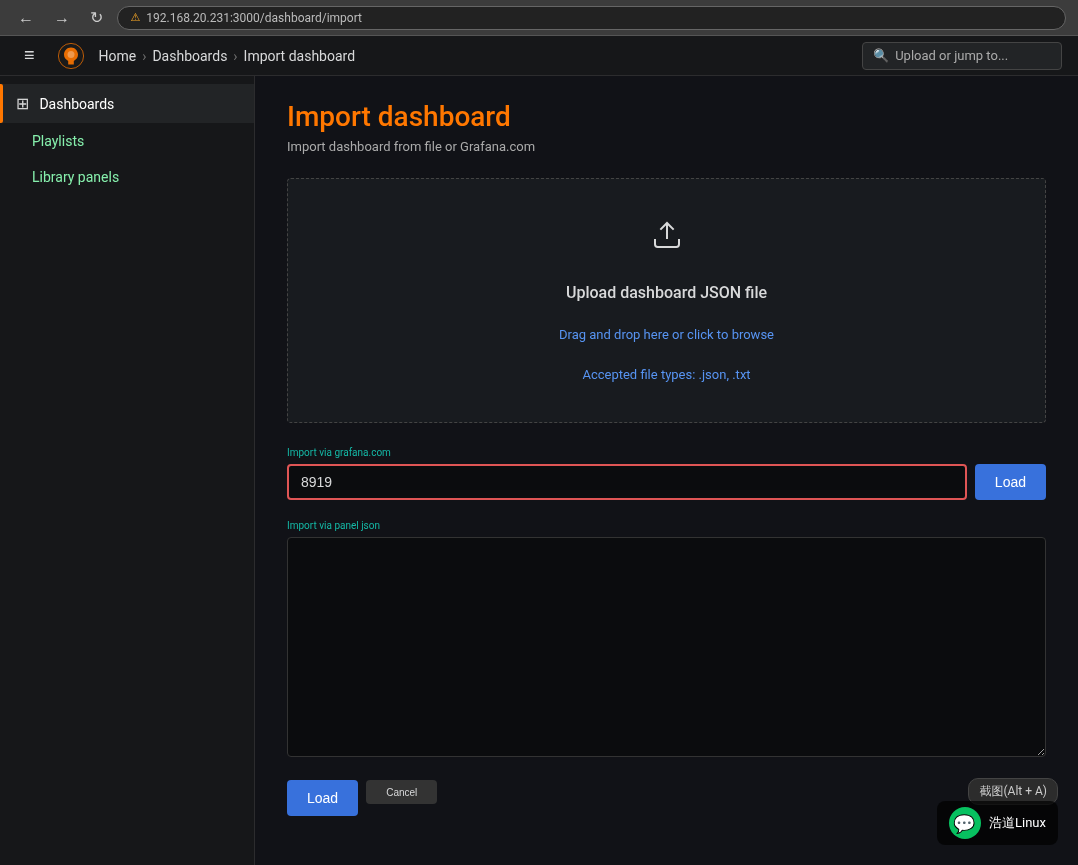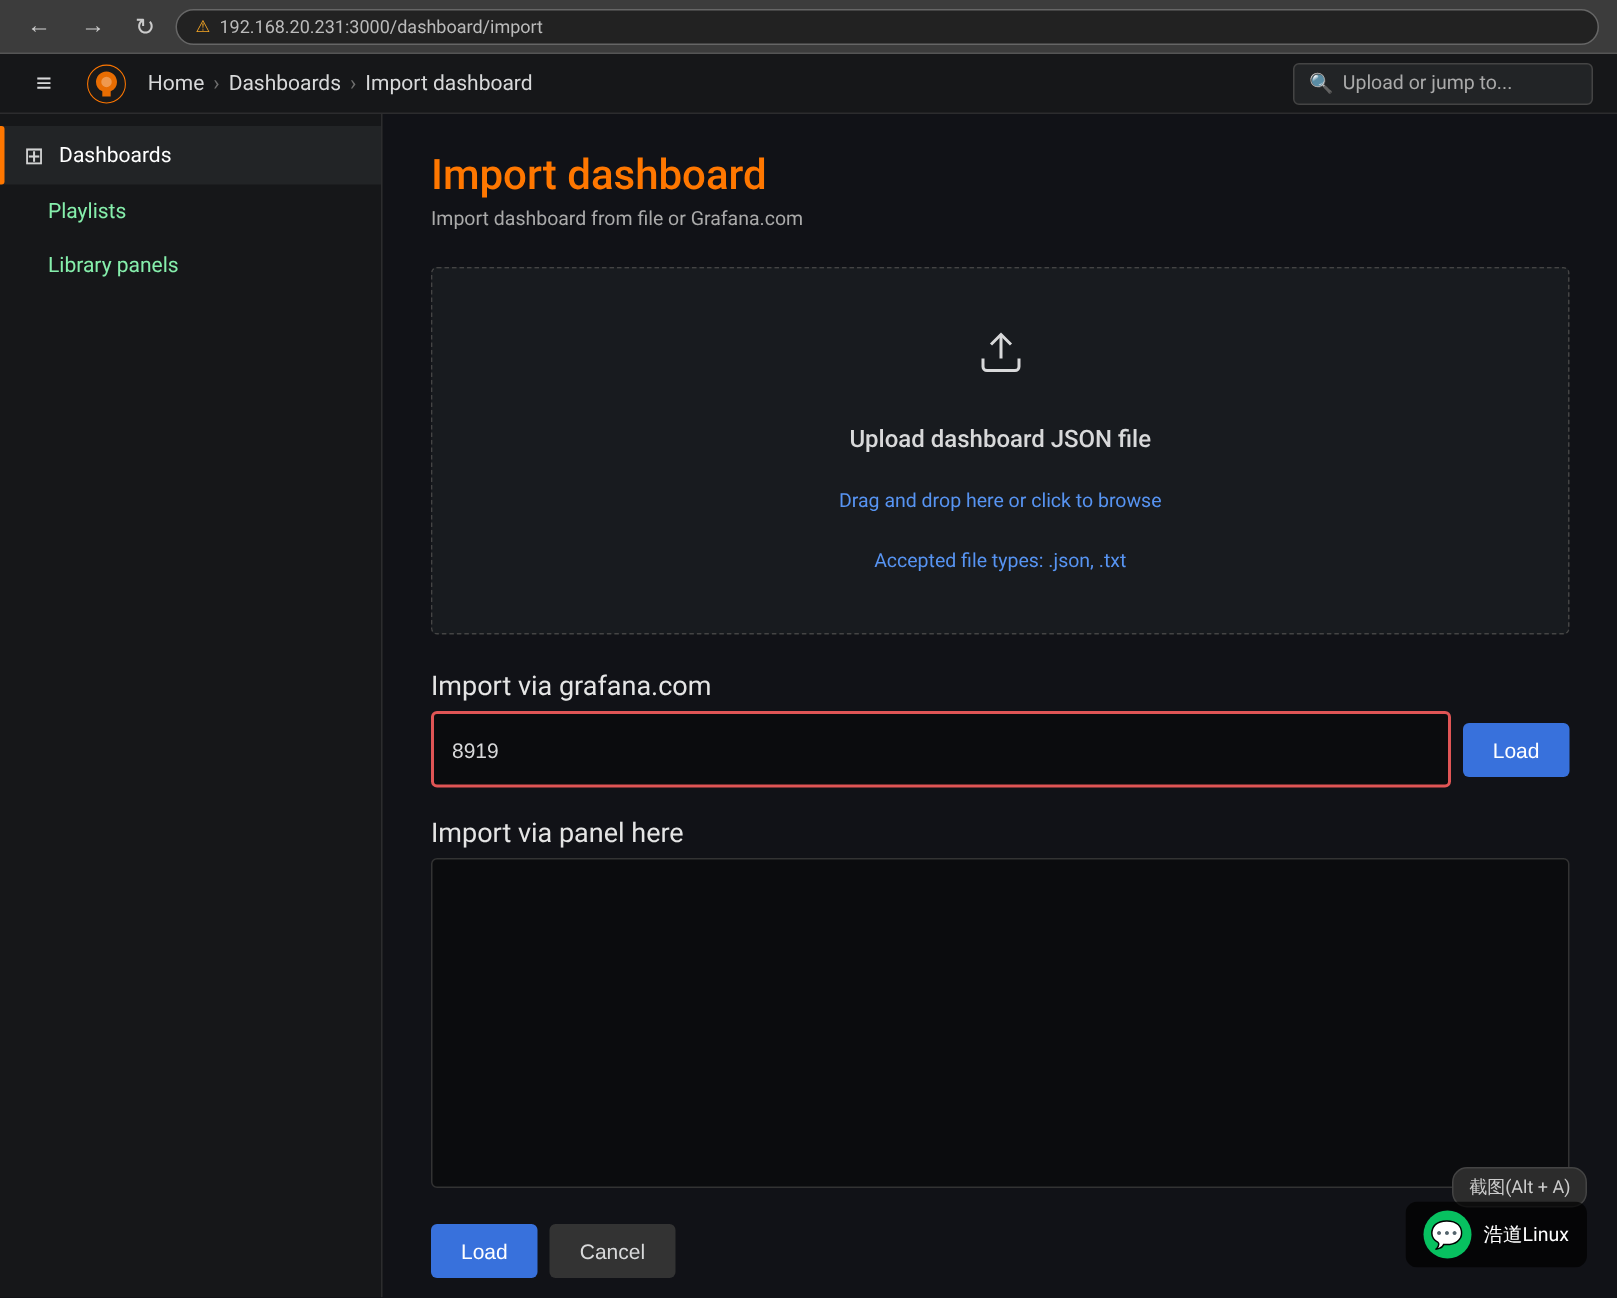--- a/index.html
+++ b/index.html
@@ -197,35 +197,35 @@
     .upload-types {
       color: #5794f2;
       font-size: 13px;
     }
 
     
     .form-section {
       margin-bottom: 20px;
     }
     .form-label {
-      font-size: 18px;
-      color: #e5e5e5;
+      font-size: 10px;
+      color: #14b8a6;
       margin-bottom: 6px;
     }
     .form-row {
       display: flex;
       gap: 8px;
       align-items: center;
     }
     .form-input {
       flex: 1;
       background: #0b0c0e;
       border: 2px solid #e05555;
       border-radius: 4px;
-      height: 51px;
+      height: 36px;
       padding: 0 12px;
       color: #d8d9da;
       font-size: 14px;
       outline: none;
     }
     .btn-load-inline {
       background: #3871dc;
       color: #fff;
       border: none;
       border-radius: 4px;
@@ -264,23 +264,23 @@
       height: 36px;
       padding: 0 20px;
       font-size: 14px;
       cursor: pointer;
     }
     .btn-cancel {
       background: #333;
       color: #d8d9da;
       border: none;
       border-radius: 4px;
-      height: 36px;
+      height: 24px;
       padding: 0 20px;
-      font-size: 14px;
+      font-size: 10px;
       cursor: pointer;
     }
 
     
     .annotation-area {
       position: relative;
     }
 
     
     .watermark {
@@ -406,21 +406,21 @@
             <marker id="arrowhead" markerWidth="8" markerHeight="8" refX="6" refY="3" orient="auto">
               <polygon points="0 0, 8 3, 0 6" fill="#e53935"></polygon>
             </marker>
           </defs>
           <path d="M 110 10 Q 90 50 60 60" stroke="#e53935" stroke-width="3" fill="none" marker-end="url(#arrowhead)"></path>
         </svg>
       </div>
     </div>
 
     <div class="form-section">
-      <div class="form-label">Import via panel here</div>
+      <div class="form-label">Import via panel json</div>
       <textarea class="form-textarea" style=""></textarea>
     </div>
 
     <div class="form-actions">
       <button class="btn-load">Load</button>
       <button class="btn-cancel">Cancel</button>
     </div>
   </div>
 </div>
 

